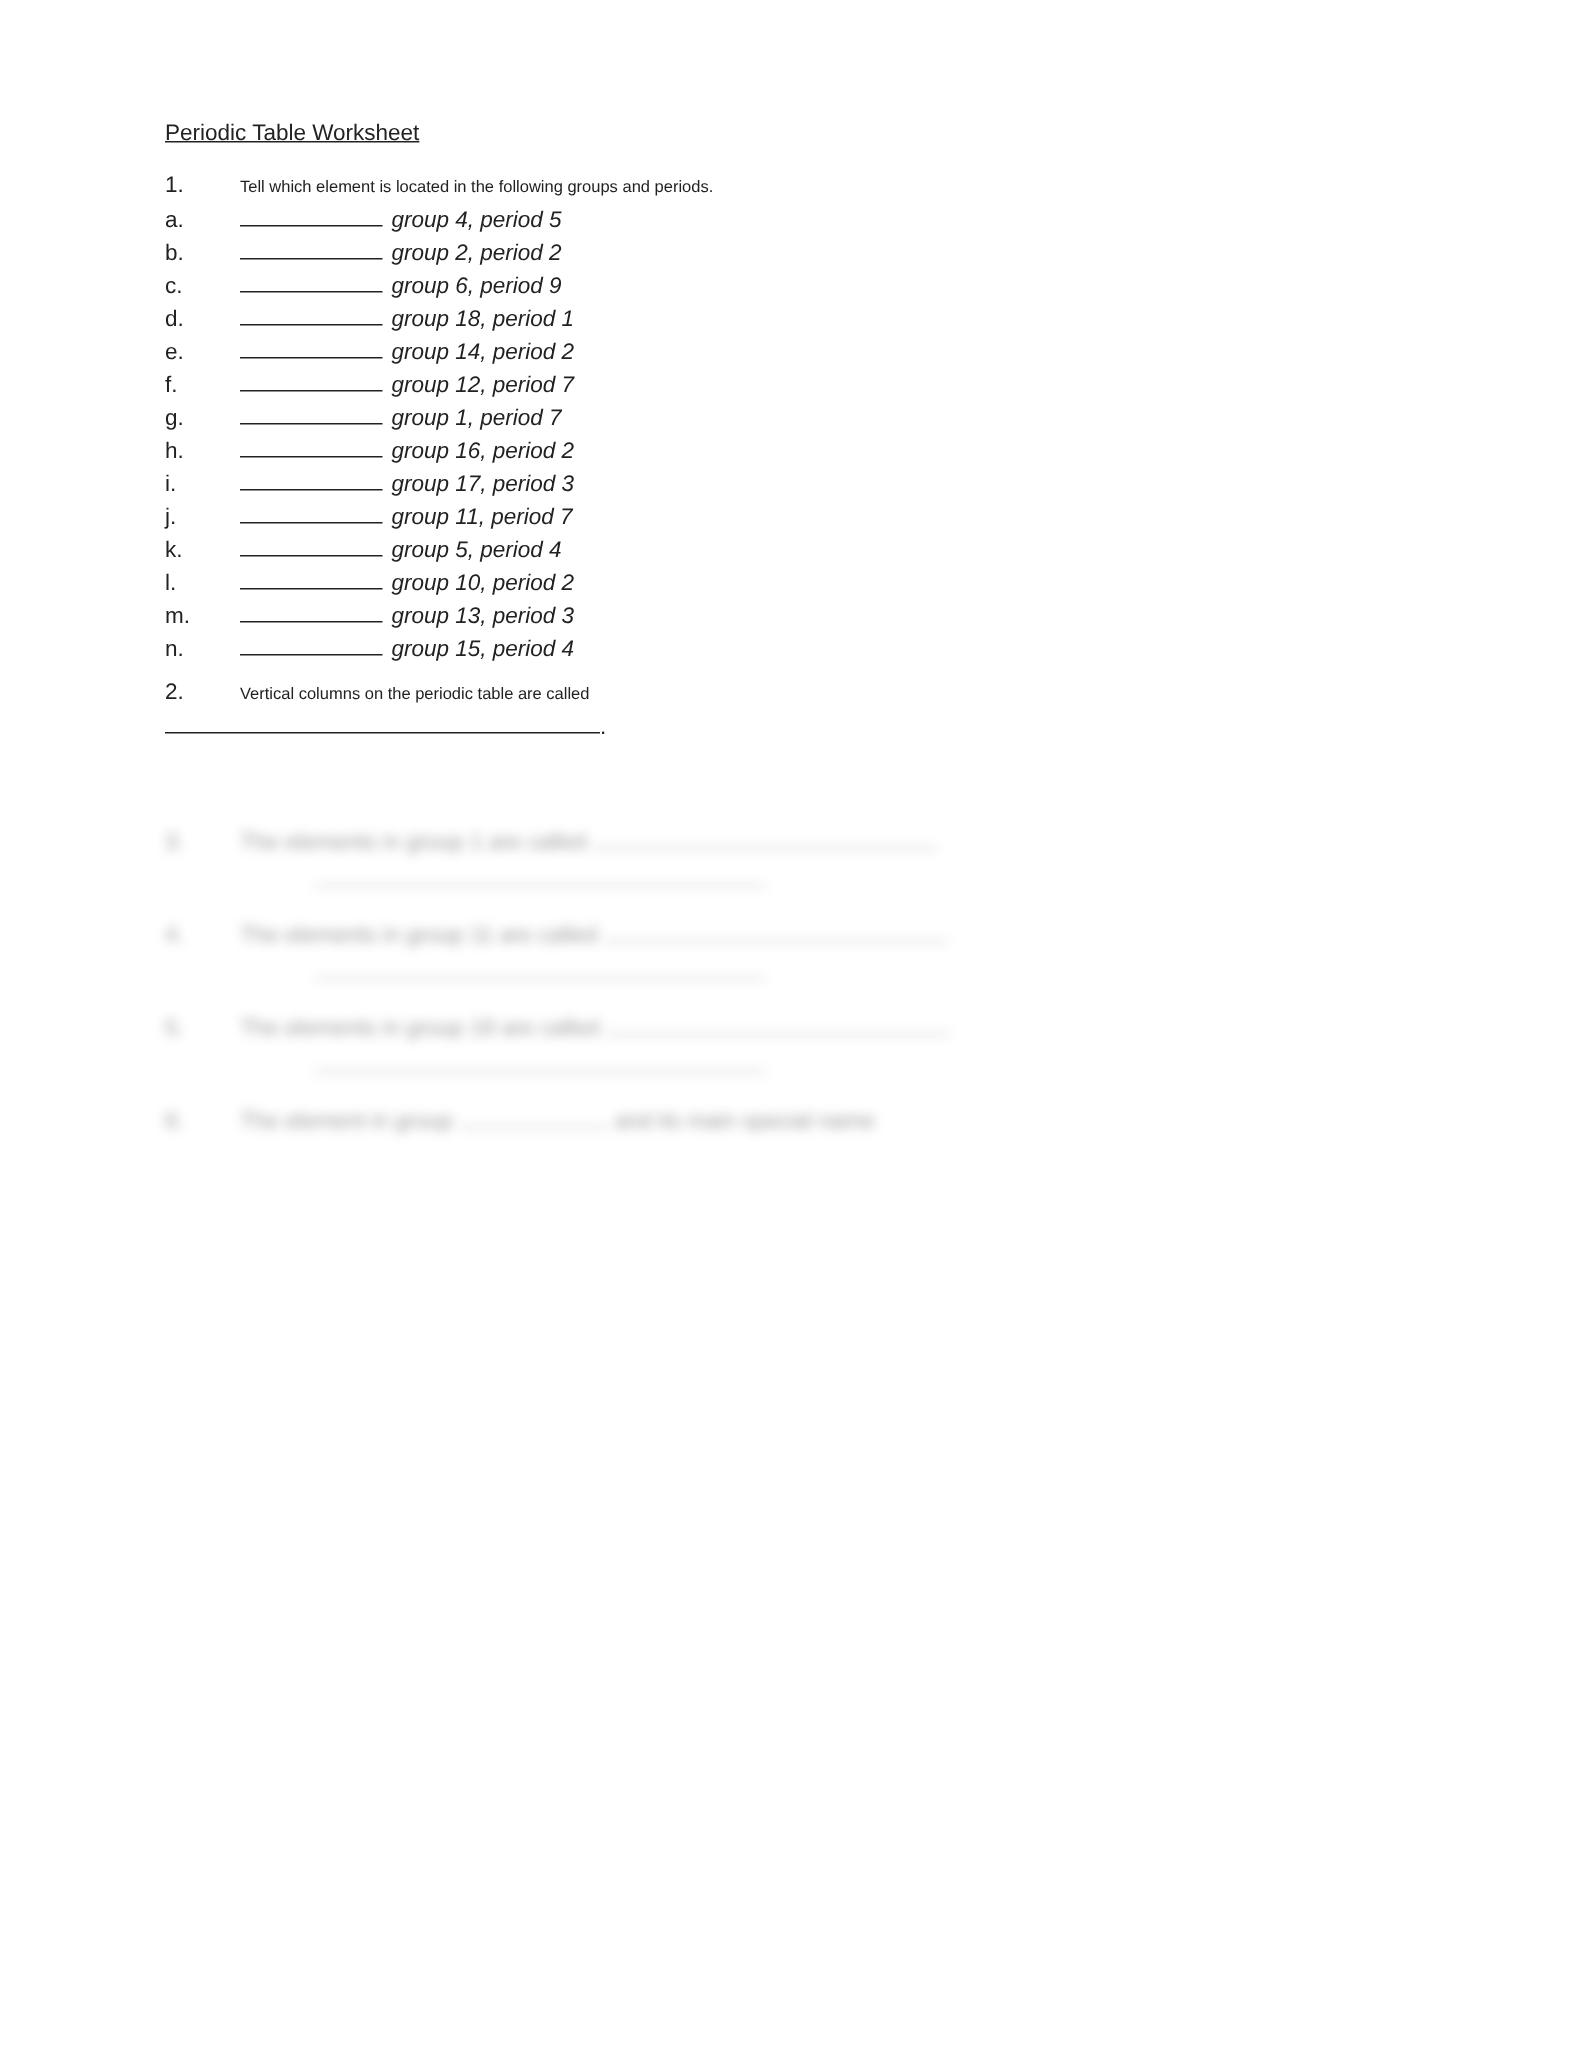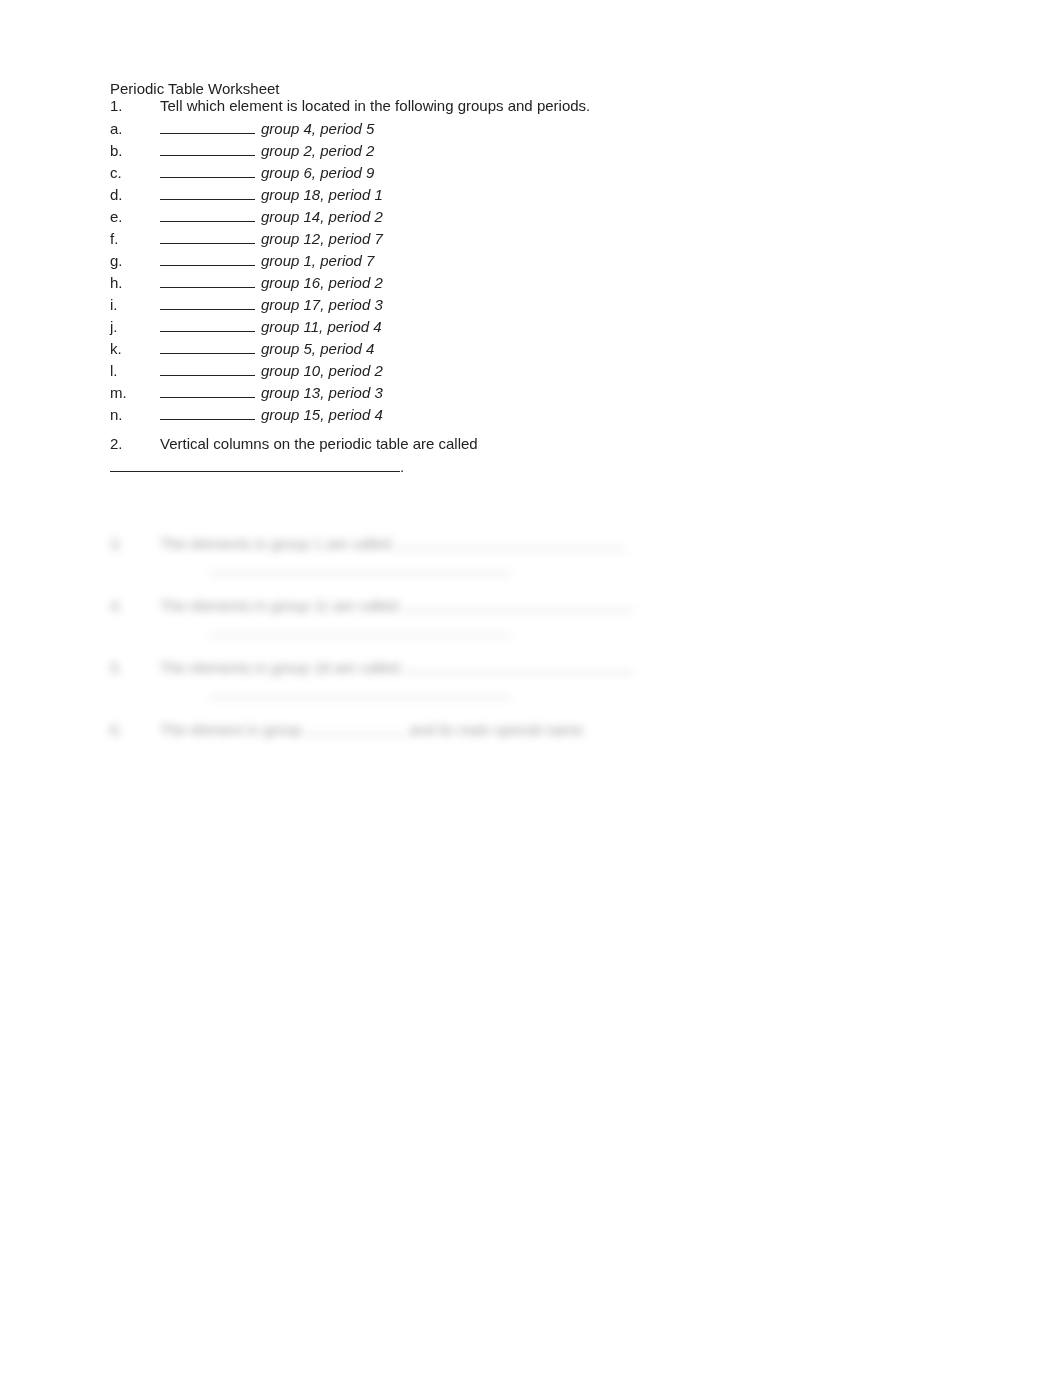--- a/index.html
+++ b/index.html
@@ -13,40 +13,42 @@
       font-family: Arial, sans-serif;
       font-size: 15px;
       color: #222222;
       width: 1062px;
       min-height: 1377px;
       padding: 80px 110px 80px 110px;
     }
 
     .title {
       font-size: 15px;
+      margin-bottom: 18px;
       font-weight: normal;
+      text-decoration: underline;
     }
 
     .question-block {
       margin-bottom: 10px;
     }
 
     .question-row {
       display: flex;
       align-items: baseline;
       margin-bottom: 6px;
     }
 
     .question-num {
       min-width: 50px;
       font-size: 15px;
     }
 
     .question-text {
-      font-size: 15px;
+      font-size: 11px;
     }
 
     .sub-row {
       display: flex;
       align-items: baseline;
       margin-bottom: 5px;
     }
 
     .sub-label {
       min-width: 50px;
@@ -194,21 +196,21 @@
 
     <div class="sub-row">
       <span class="sub-label">i.</span>
       <span class="blank-line"></span>
       <span class="group-text">group 17, period 3</span>
     </div>
 
     <div class="sub-row">
       <span class="sub-label">j.</span>
       <span class="blank-line"></span>
-      <span class="group-text">group 11, period 4</span>
+      <span class="group-text">group 11, period 7</span>
     </div>
 
     <div class="sub-row">
       <span class="sub-label">k.</span>
       <span class="blank-line"></span>
       <span class="group-text">group 5, period 4</span>
     </div>
 
     <div class="sub-row">
       <span class="sub-label">l.</span>

